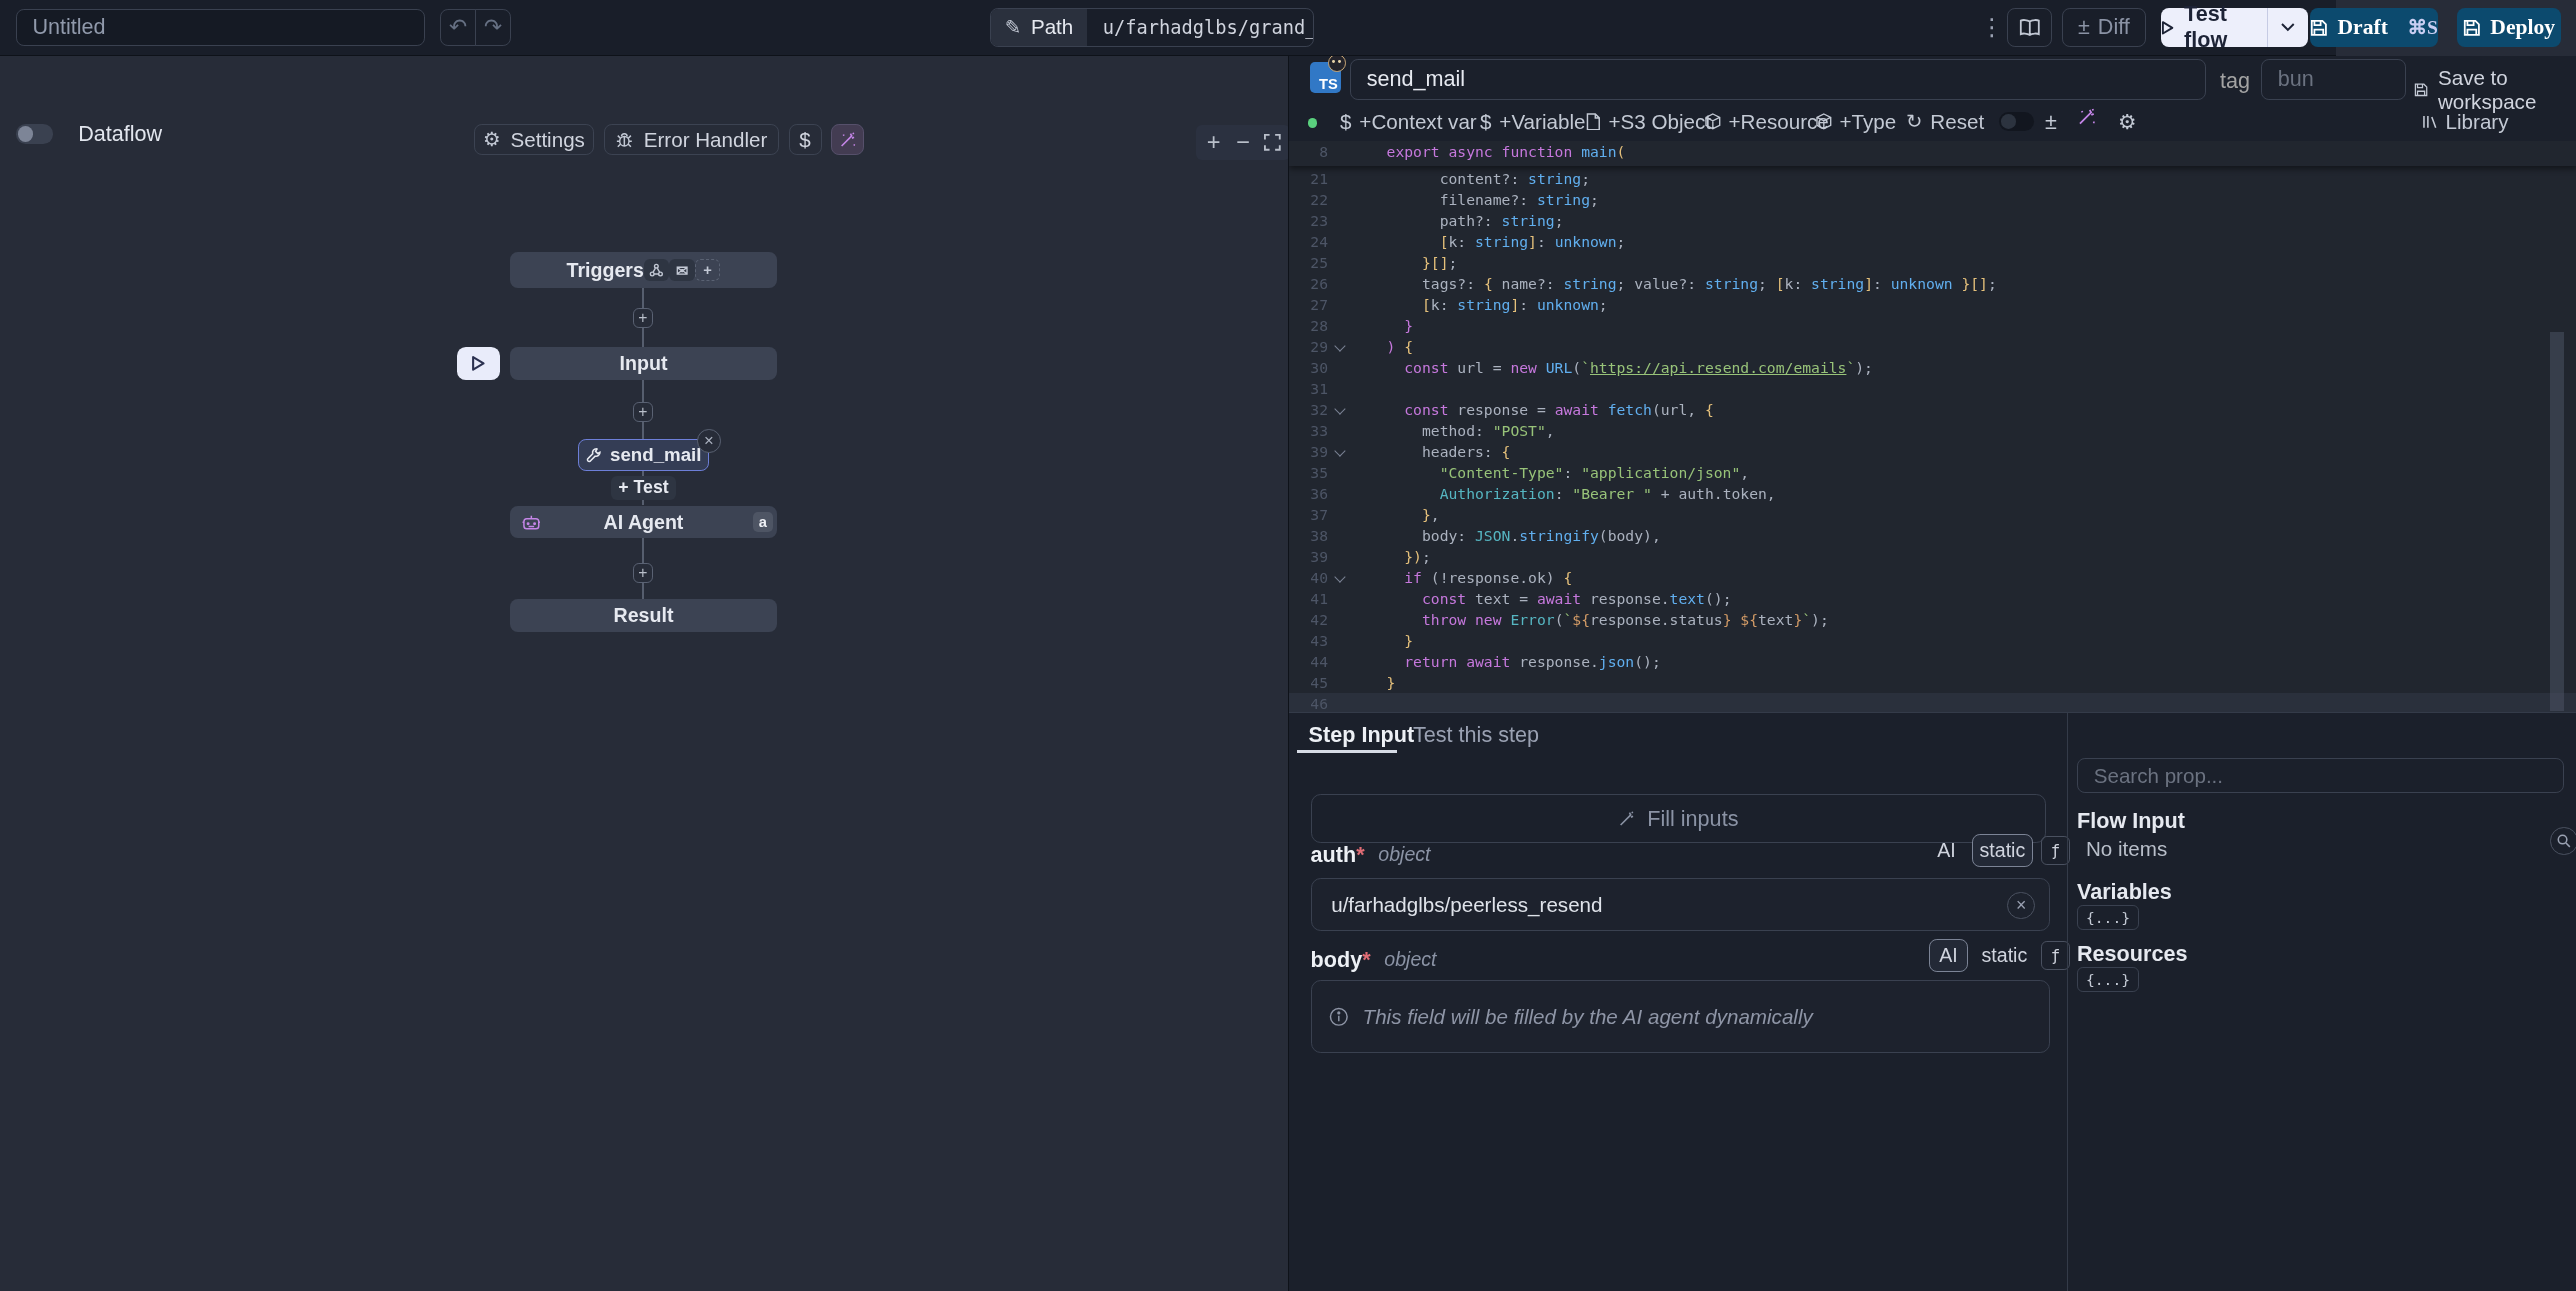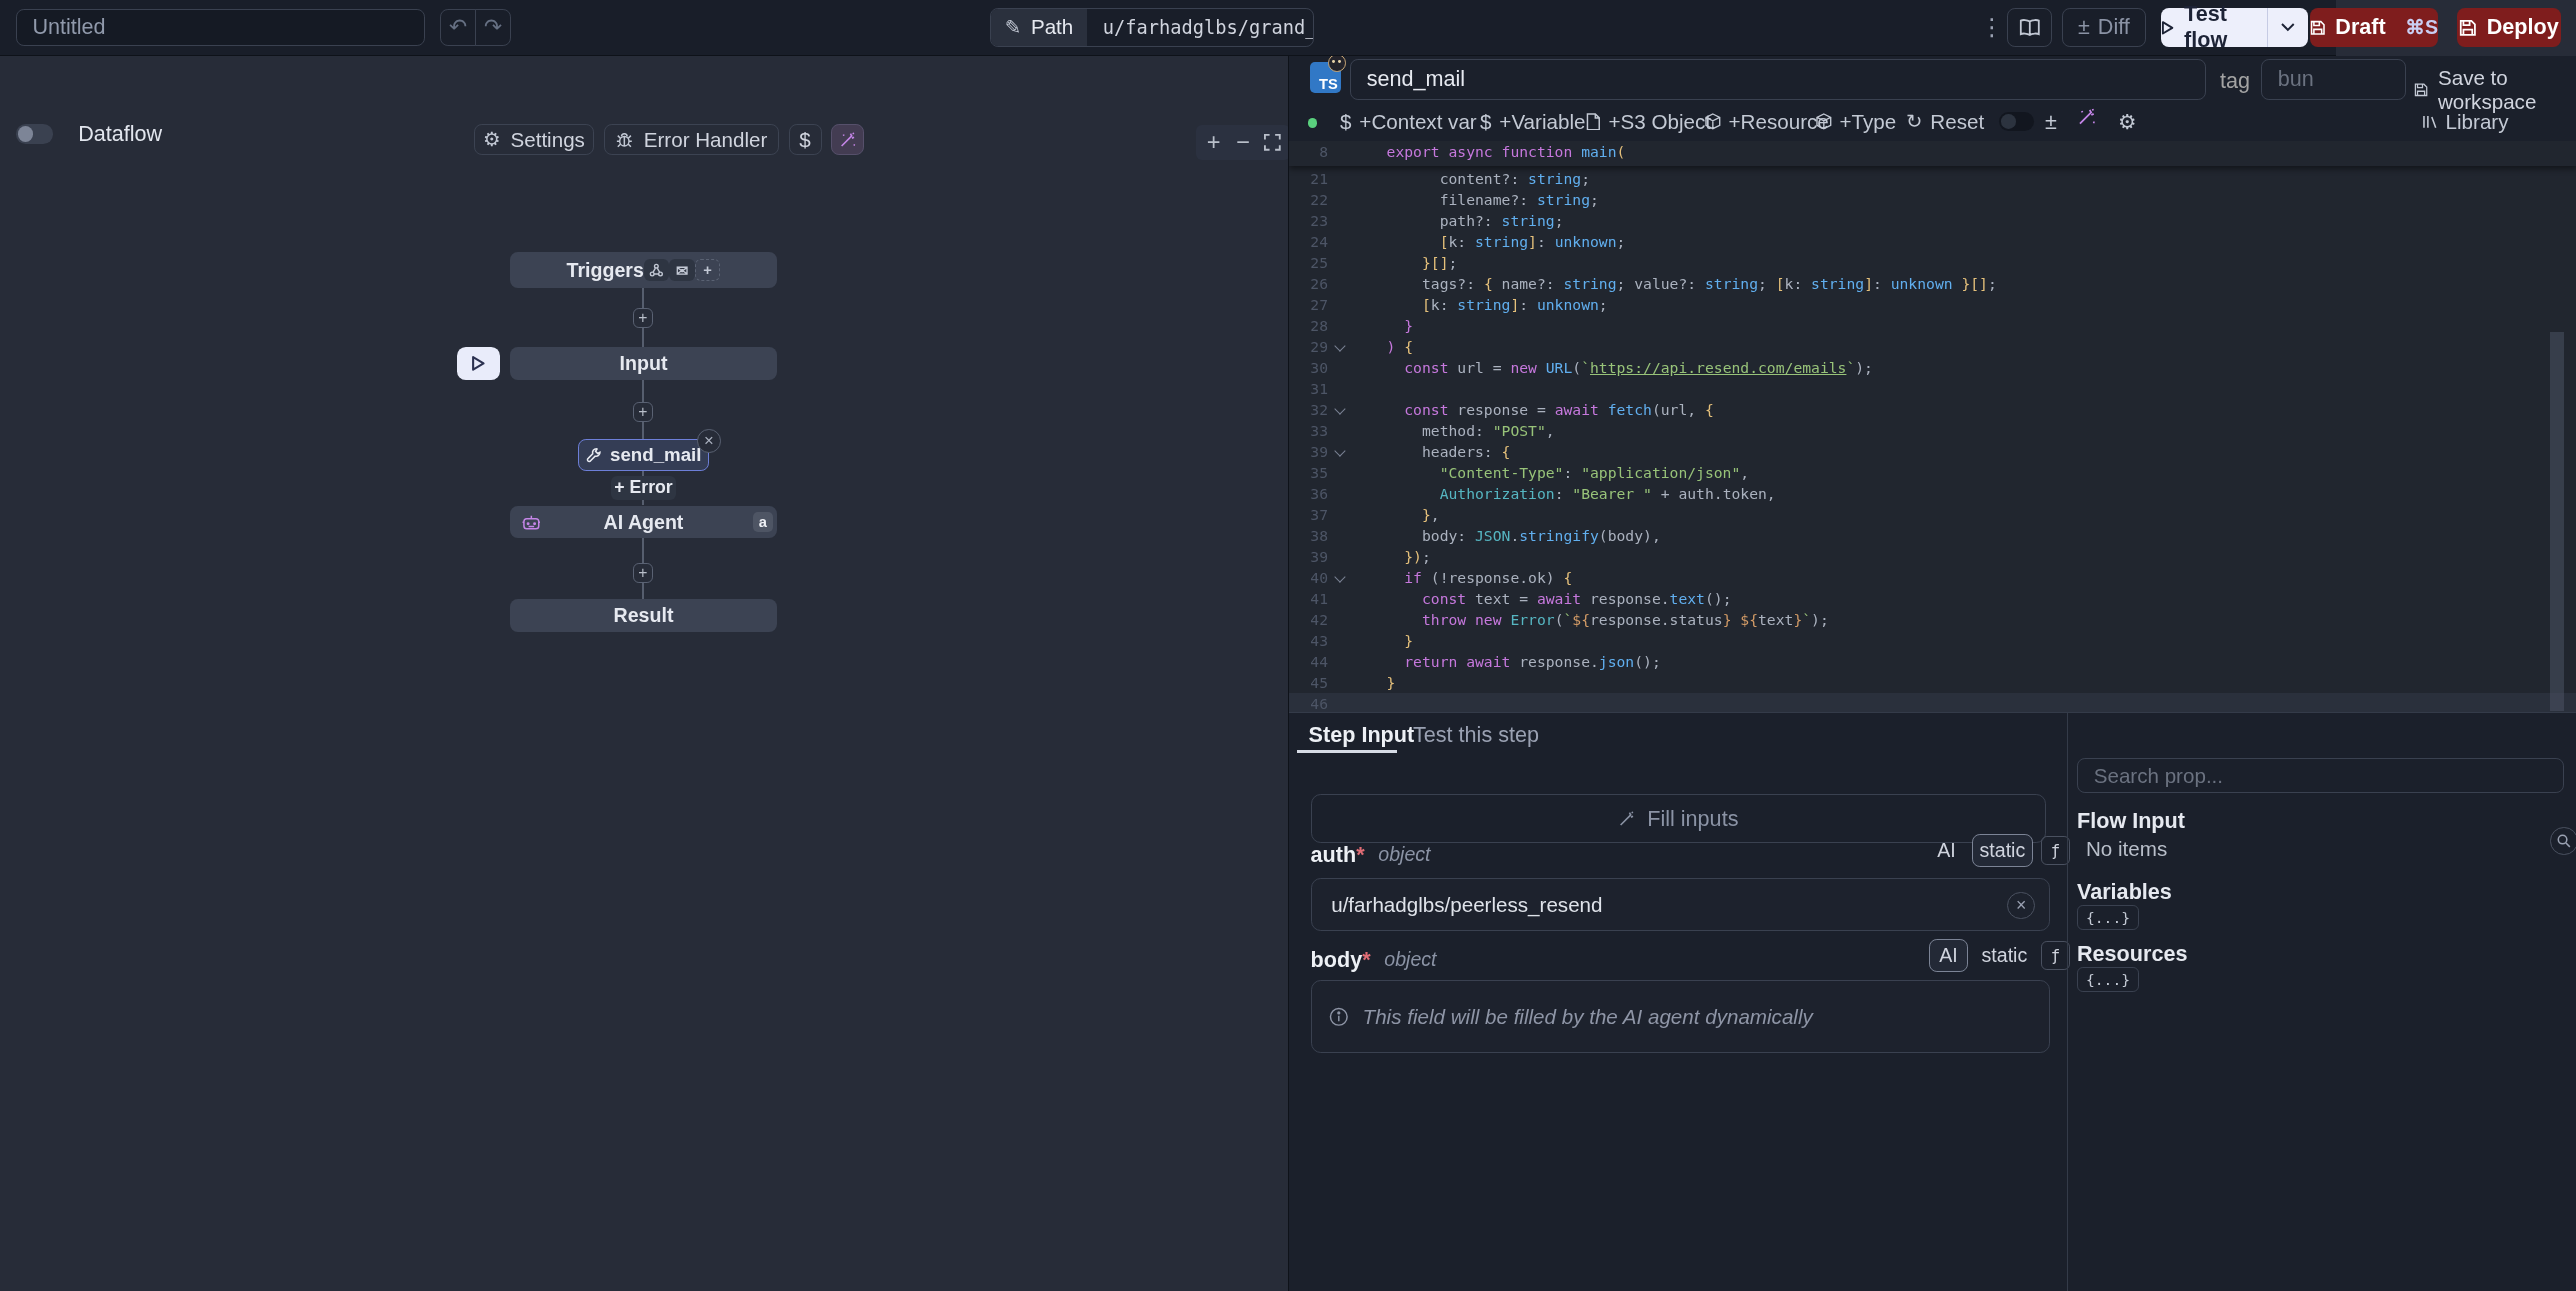--- a/index.html
+++ b/index.html
@@ -7,21 +7,21 @@
   .abs{position:absolute;}
   .row{display:flex;align-items:center;}
   
   #topbar{left:0;top:0;width:2336px;height:55px;background:#191e29;border-bottom:1px solid #0e1219;z-index:30;}
   .tb-input{background:#151a24;border:1px solid #3a4150;border-radius:7.9px;color:#9099ab;font-size:21.6px;
     display:flex;align-items:center;padding:0 15.7px;box-sizing:border-box;}
   .icon-btn{border:1px solid #3a4150;border-radius:7.9px;color:#8b93a5;display:flex;align-items:center;justify-content:center;box-sizing:border-box;background:transparent;}
   .ghost{color:#667083;}
   .pill-btn{border-radius:7.9px;display:flex;align-items:center;justify-content:center;font-size:21.6px;font-weight:700;box-sizing:border-box;}
   .btn-light{background:#edeffb;color:#1d2336;}
-  .btn-primary{background:#7f1d1d;color:#fff;}
+  .btn-primary{background:#0c4a6e;color:#fff;font-family:Liberation Serif, serif;}
   .kbd{color:#c9cef2;font-weight:600;margin-left:9.8px;font-size:19.6px;}
   
   #canvas{left:0;top:56px;width:1288px;height:1235px;background:#272c38;}
   .toggle{width:37px;height:19.6px;border-radius:9.8px;background:#3a4150;position:relative;}
   .toggle .knob{position:absolute;left:2px;top:2px;width:15.7px;height:15.7px;border-radius:50%;background:#7d8597;}
   .hdr-btn{border:1px solid #3c4352;border-radius:7.9px;background:transparent;color:#d0d4de;font-size:20.6px;
     display:flex;align-items:center;justify-content:center;gap:9.8px;box-sizing:border-box;height:31px;}
   .node{background:#3c4353;border-radius:7.9px;color:#e6e9f0;font-size:19.6px;font-weight:600;
     display:flex;align-items:center;justify-content:center;box-sizing:border-box;}
   .chip{width:25.5px;height:21.6px;border-radius:5.9px;background:#2e3542;display:flex;align-items:center;justify-content:center;color:#c2c8d4;}
@@ -203,21 +203,21 @@
     <svg width="15.7" height="15.7" viewBox="0 0 18 18" fill="none" stroke="#e6e9f0" stroke-width="1.8">
         <path d="M12 2 a4.5 4.5 0 0 0-4.3 5.8 L2.5 13 a2 2 0 1 0 2.8 2.8 L10.5 10.5 A4.5 4.5 0 0 0 16 6 l-2.6 1.4 -2.4-2.4 L12.6 2.3 Z"></path>
       </svg>
     <span>send_mail</span>
   </div>
   <div class="abs" style="left:697px;top:373px;width:23.6px;height:23.6px;border-radius:50%;background:#272c38;border:1.5px solid #5a6273;color:#aab1bf;display:flex;align-items:center;justify-content:center;font-size:16.7px;box-sizing:border-box;">
       <span>×</span>
     </div>
 
   <div class="abs" style="left:611px;top:420px;width:65px;height:23.6px;background:#2e3542;border-radius:5.9px;color:#e6e9f0;font-size:17.7px;font-weight:600;display:flex;align-items:center;justify-content:center;">
-    <span>+ Error</span>
+    <span>+ Test</span>
   </div>
 
   <div class="abs node" style="left:510px;top:450px;width:267px;height:32px;">
     <svg class="abs" style="left:11.8px;top:7.9px;" width="18.7" height="16.7" viewBox="0 0 20 18" fill="none" stroke="#c586e8" stroke-width="1.6">
         <rect x="2" y="5" width="16" height="11" rx="3"></rect>
         <path d="M10 5 V2 M2 9 H0.5 M18 9 H19.5"></path>
         <circle cx="6.5" cy="10.5" r="0.8" fill="#c586e8"></circle>
         <circle cx="13.5" cy="10.5" r="0.8" fill="#c586e8"></circle>
         <path d="M7 13.5 H13"></path>
       </svg>

